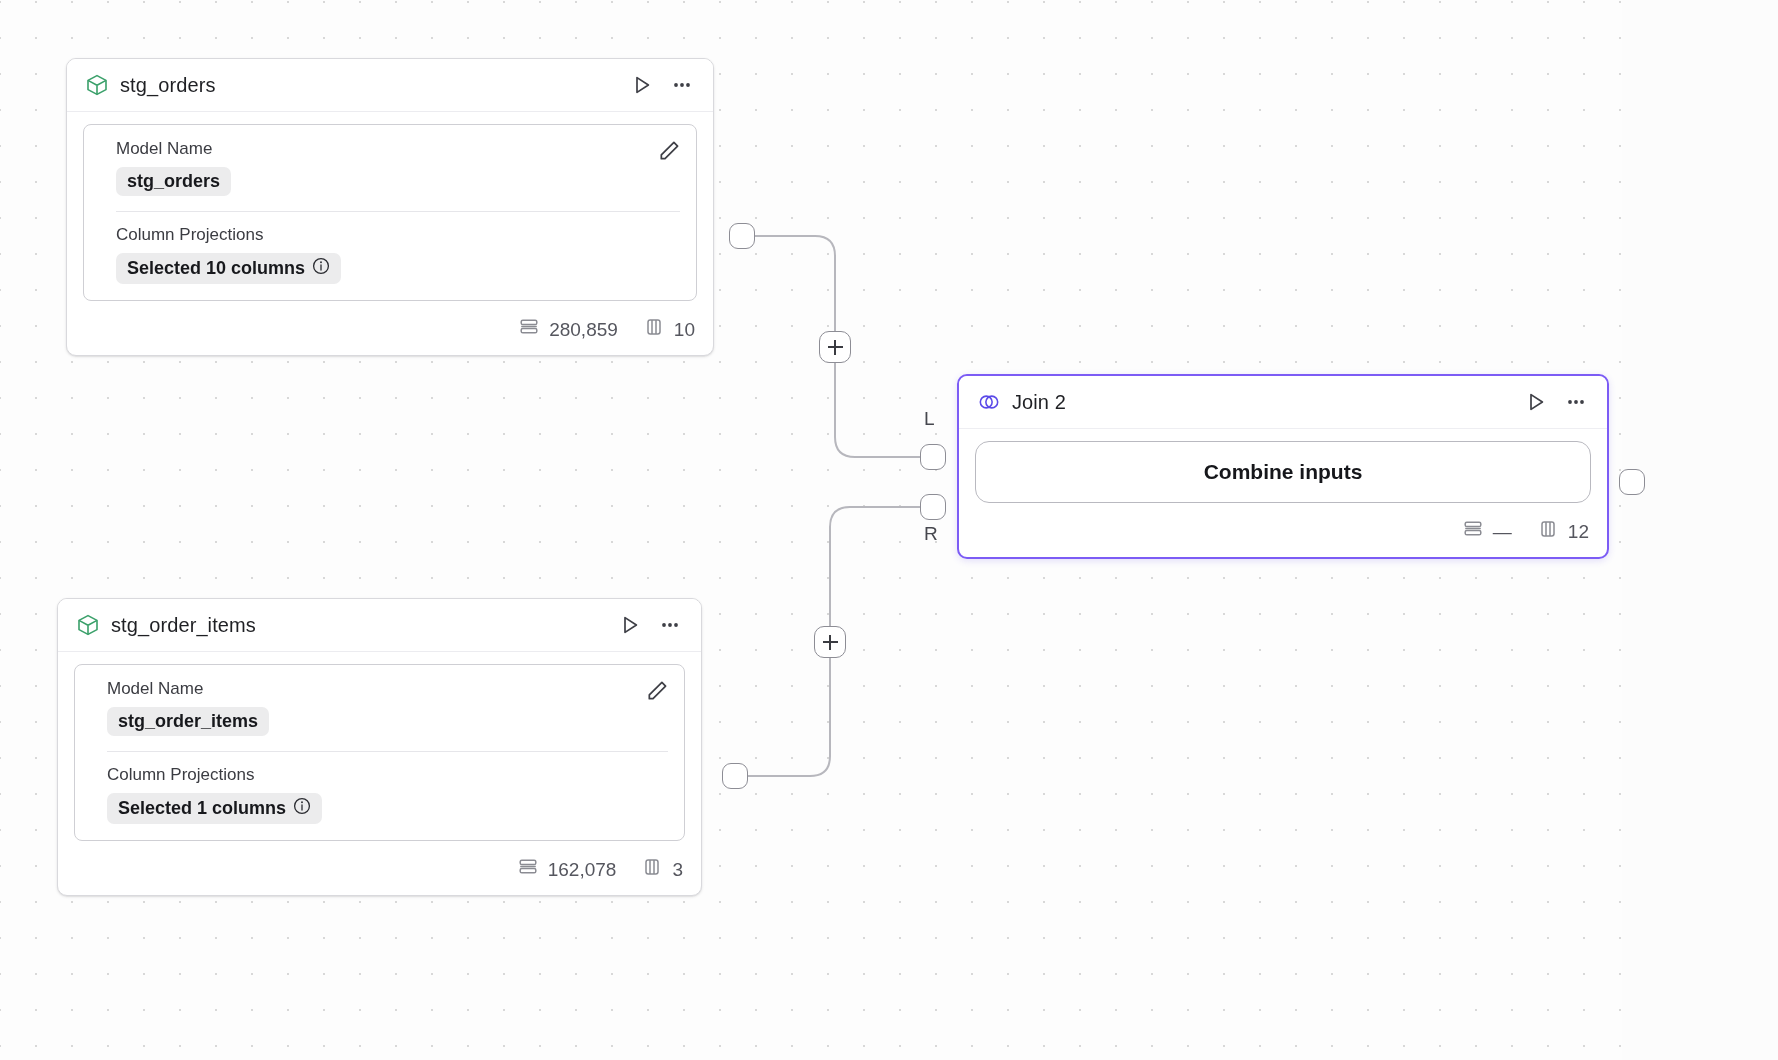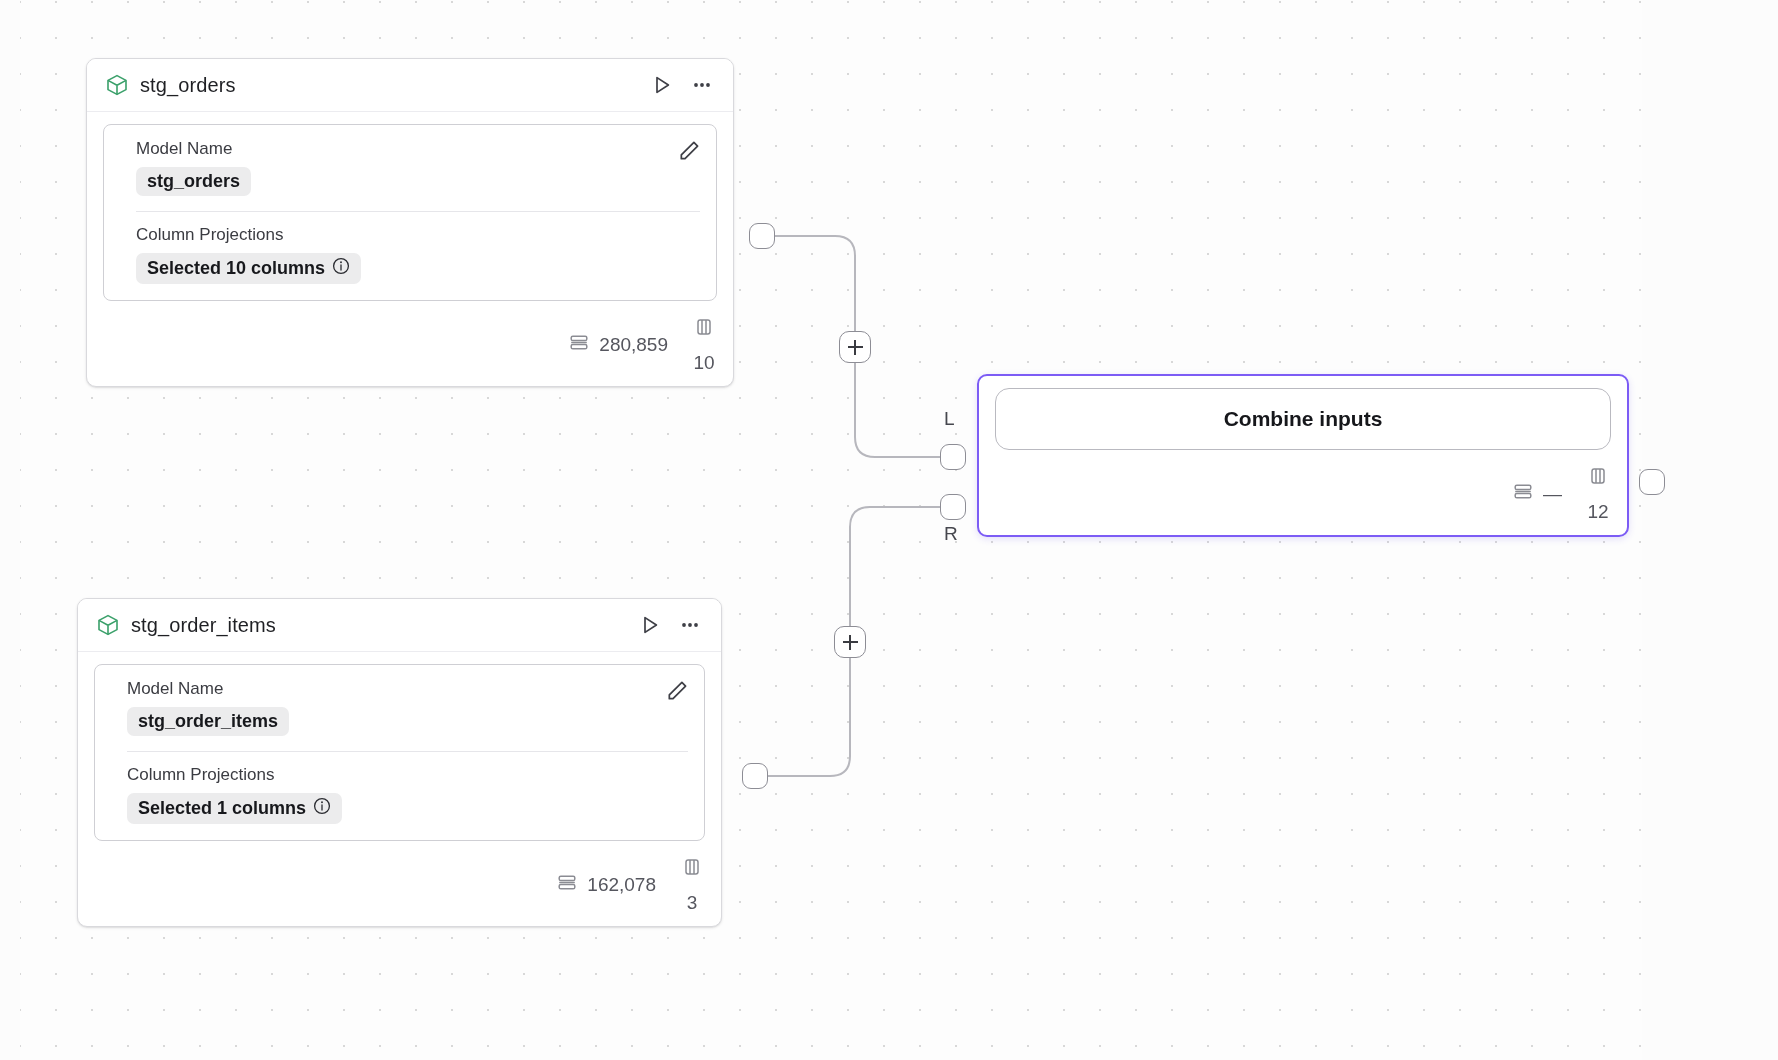--- a/index.html
+++ b/index.html
@@ -14,21 +14,20 @@
 
   
   #canvas {
     position: relative;
     width: 1622px;
     height: 1060px;
     background-color: #fdfdfd;
     background-image: radial-gradient(circle, #d8d8d8 1.1px, transparent 1.2px);
     background-size: 36px 36px;
     background-position: 18px 20px;
-    margin-left: 20px;
   }
 
   #edge-layer {
     position: absolute;
     inset: 0;
     width: 1778px;
     height: 1060px;
     pointer-events: none;
   }
 
@@ -104,21 +103,21 @@
   .node-footer {
     display: flex;
     align-items: center;
     justify-content: flex-end;
     gap: 12px;
     padding: 7px 18px 12px 18px;
     font-size: 19px;
     color: #6d6e76;
   }
   .stat { display: inline-flex; align-items: center; gap: 9px; }
-  .stat + .stat { margin-left: 13px; flex-direction: column; }
+  .stat + .stat { margin-left: 13px; }
   .stat-val { color: #55565e; }
 
   
   .combine-btn {
     display: flex;
     align-items: center;
     justify-content: center;
     height: 62px;
     border: 1px solid #b9b9c0;
     border-radius: 14px;
@@ -316,20 +315,43 @@
           </svg>
         </span>
         <span class="stat-val">3</span>
       </span>
     </div>
   </div>
 
   <div class="port" style="left:722px; top:763px;"></div>
 
   <div class="node selected" style="left:957px; top:374px; width:652px;">
+    <div class="node-header">
+      <span class="node-icon">
+        <svg width="26" height="26" viewBox="0 0 26 26" fill="none" stroke="#5b4ae8" stroke-width="1.7">
+          <circle cx="10" cy="13" r="6.4"></circle>
+          <circle cx="16" cy="13" r="6.4"></circle>
+        </svg>
+      </span>
+      <span class="node-title">Join 2</span>
+      <span class="hdr-actions">
+        <span class="icon-btn">
+          <svg width="22" height="22" viewBox="0 0 22 22" fill="none" stroke="#3e3f46" stroke-width="1.7" stroke-linejoin="round">
+            <path d="M6 3.6 17.4 11 6 18.4z"></path>
+          </svg>
+        </span>
+        <span class="icon-btn">
+          <svg width="22" height="22" viewBox="0 0 22 22" fill="#3e3f46">
+            <circle cx="5" cy="11" r="1.9"></circle>
+              <circle cx="11" cy="11" r="1.9"></circle>
+              <circle cx="17" cy="11" r="1.9"></circle>
+          </svg>
+        </span>
+      </span>
+    </div>
 
     <div class="node-body">
       <div class="combine-btn">Combine inputs</div>
     </div>
 
     <div class="node-footer">
       <span class="stat">
         <span>
           <svg width="22" height="22" viewBox="0 0 22 22" fill="none" stroke="#8b8c93" stroke-width="1.5">
             <rect x="3.2" y="4.2" width="15.6" height="4.4" rx="1.6"></rect>

